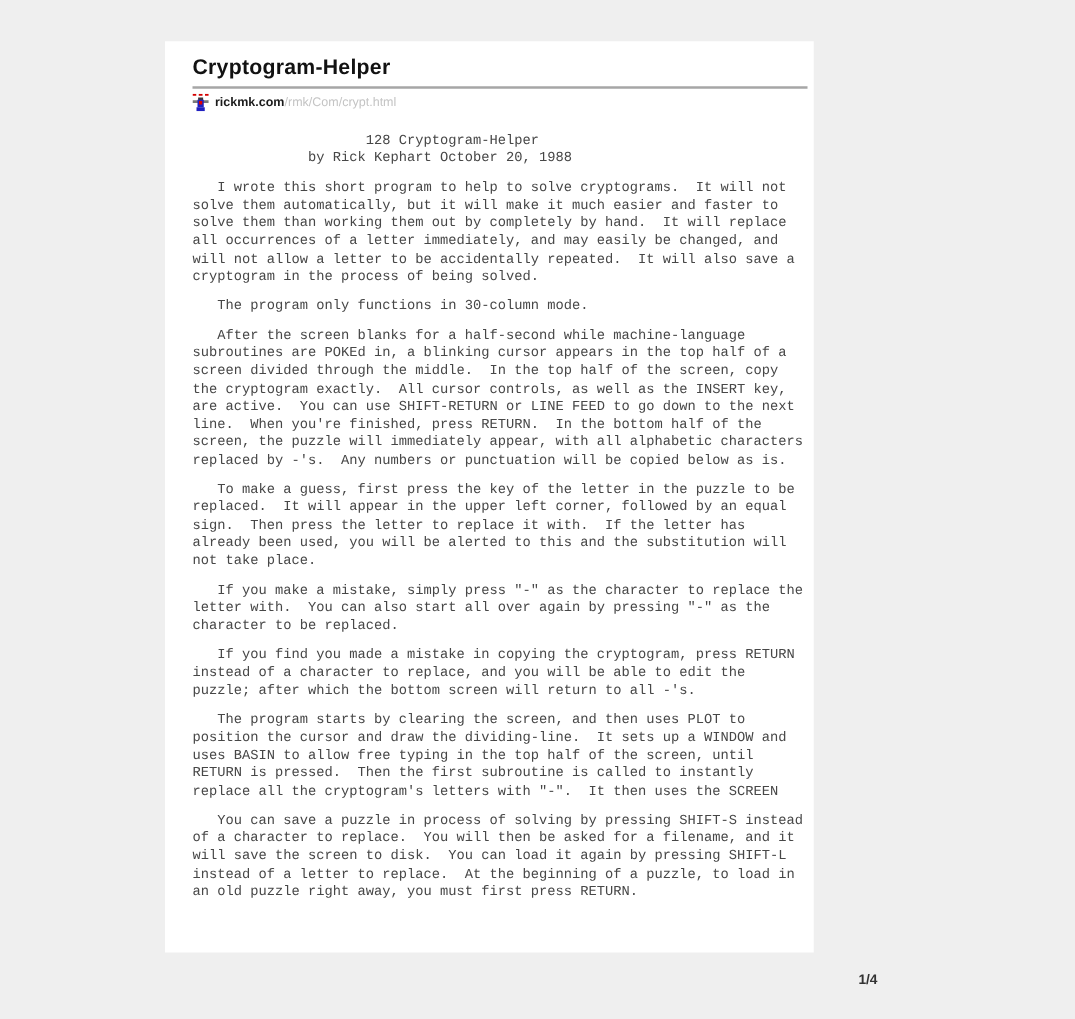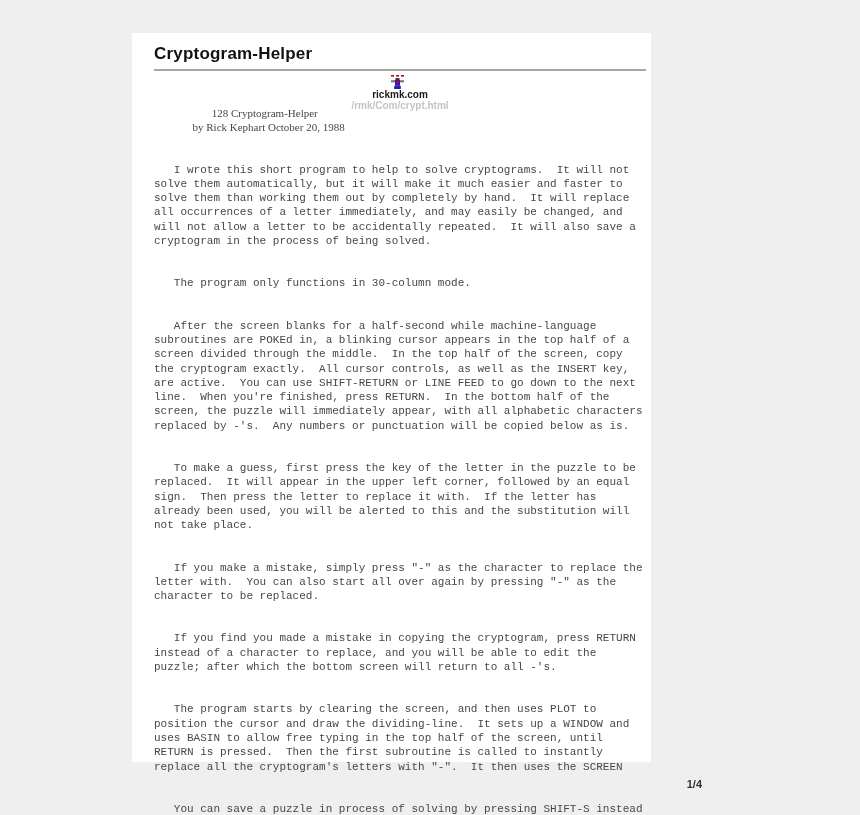--- a/index.html
+++ b/index.html
@@ -30,47 +30,45 @@
   .title-rule {
     height: 2px;
     background: #a6a6a6;
     margin-top: 5px;
   }
   .source-line {
     margin-top: 4px;
     height: 14px;
     display: flex;
     align-items: center;
-    flex-direction: column;
   }
   .favicon {
     width: 13px; height: 14px;
     margin-right: 5px;
     flex: 0 0 auto;
   }
   .source-domain {
     font-size: 10px;
     font-weight: bold;
     color: #1b1b1b;
   }
   .source-path {
     font-size: 10px;
     color: #c4c4c4;
-    font-weight: bold;
   }
   pre {
     margin: 0;
     font-family: "Liberation Mono", "DejaVu Sans Mono", monospace;
     font-size: 11px;
     line-height: 14.3px;
     color: #474747;
     white-space: pre;
   }
-  pre.heading { margin-top: 17px; font-family: Liberation Serif, serif; }
-  pre.para { margin-top: 28px; }
+  pre.heading { margin-top: 17px; }
+  pre.para { margin-top: 9px; }
   .pager {
     position: absolute;
     left: 132px; top: 778px;
     width: 570px;
     text-align: right;
     font-size: 11px;
     font-weight: bold;
     color: #333333;
   }
 </style>

